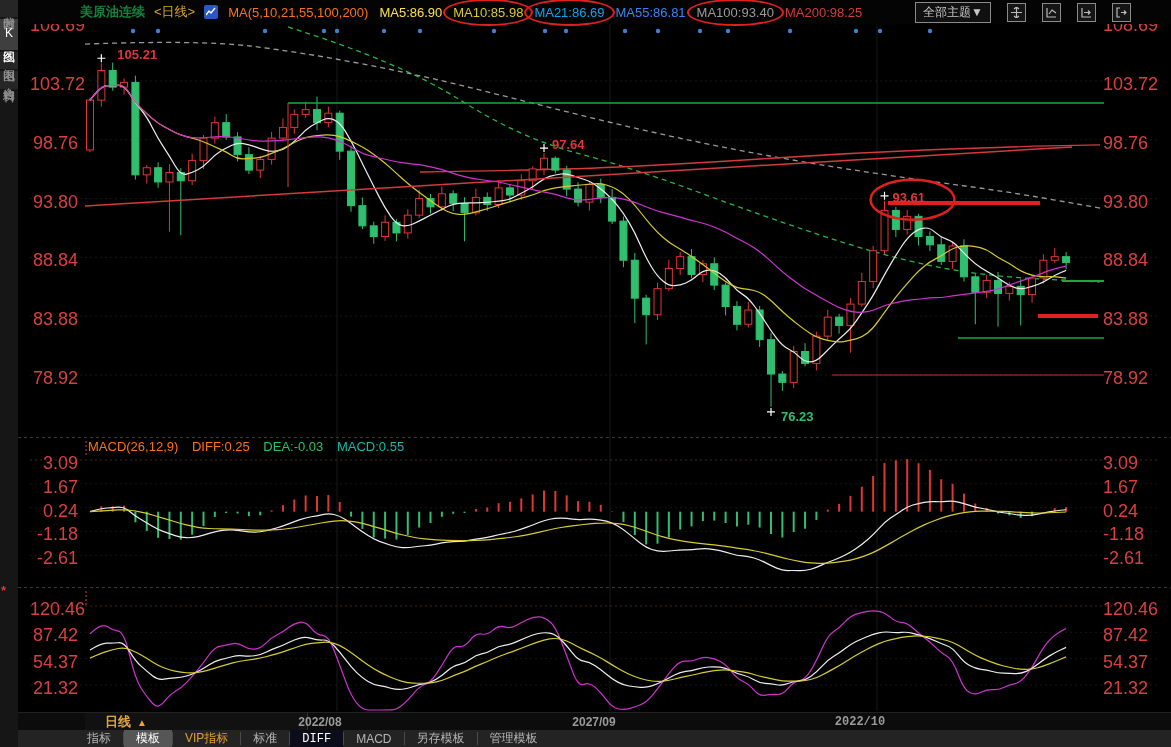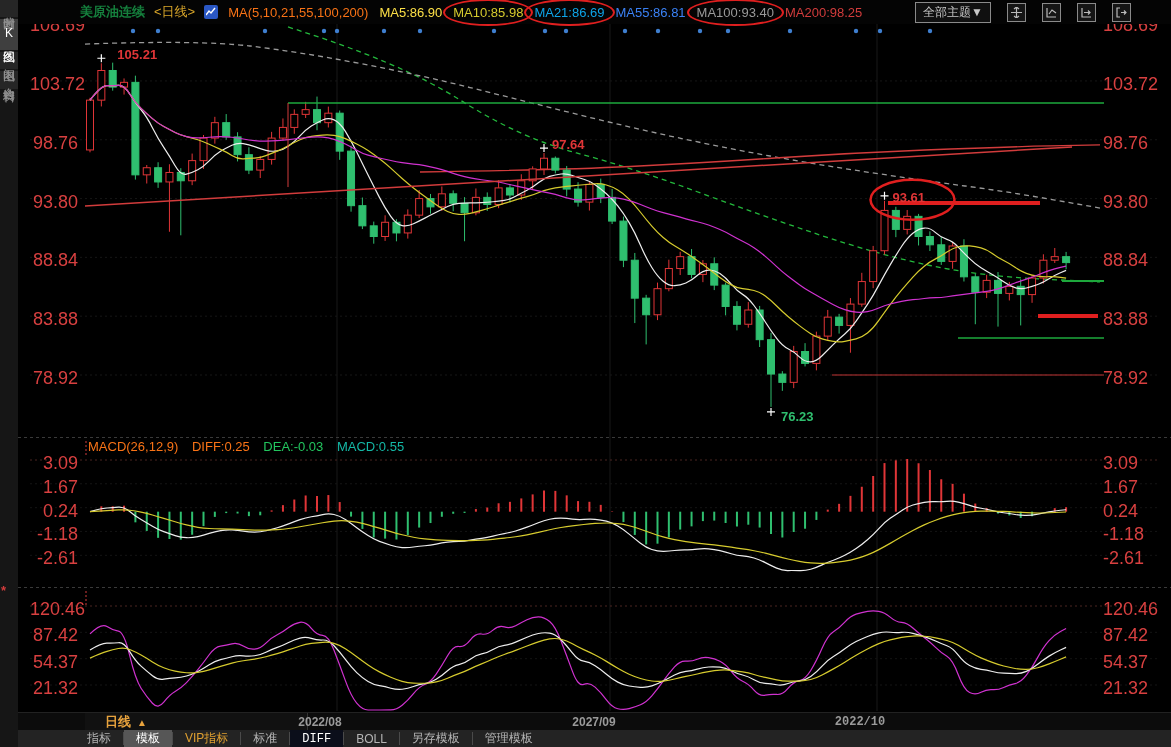--- a/index.html
+++ b/index.html
@@ -680,20 +680,20 @@
   <span class="b-tab plain">指标</span>
       <span class="tab-sep"></span>
       <span class="b-tab raised">模板</span>
       <span class="tab-sep"></span>
       <span class="b-tab vip">VIP指标</span>
       <span class="tab-sep"></span>
       <span class="b-tab plain">标准</span>
       <span class="tab-sep"></span>
       <span class="b-tab pressed">DIFF</span>
       <span class="tab-sep"></span>
-      <span class="b-tab plain">BOLL</span>
+      <span class="b-tab plain">MACD</span>
       <span class="tab-sep"></span>
       <span class="b-tab plain">另存模板</span>
       <span class="tab-sep"></span>
       <span class="b-tab plain">管理模板</span>
     </div>
 
 </div>
 
 </body></html>

